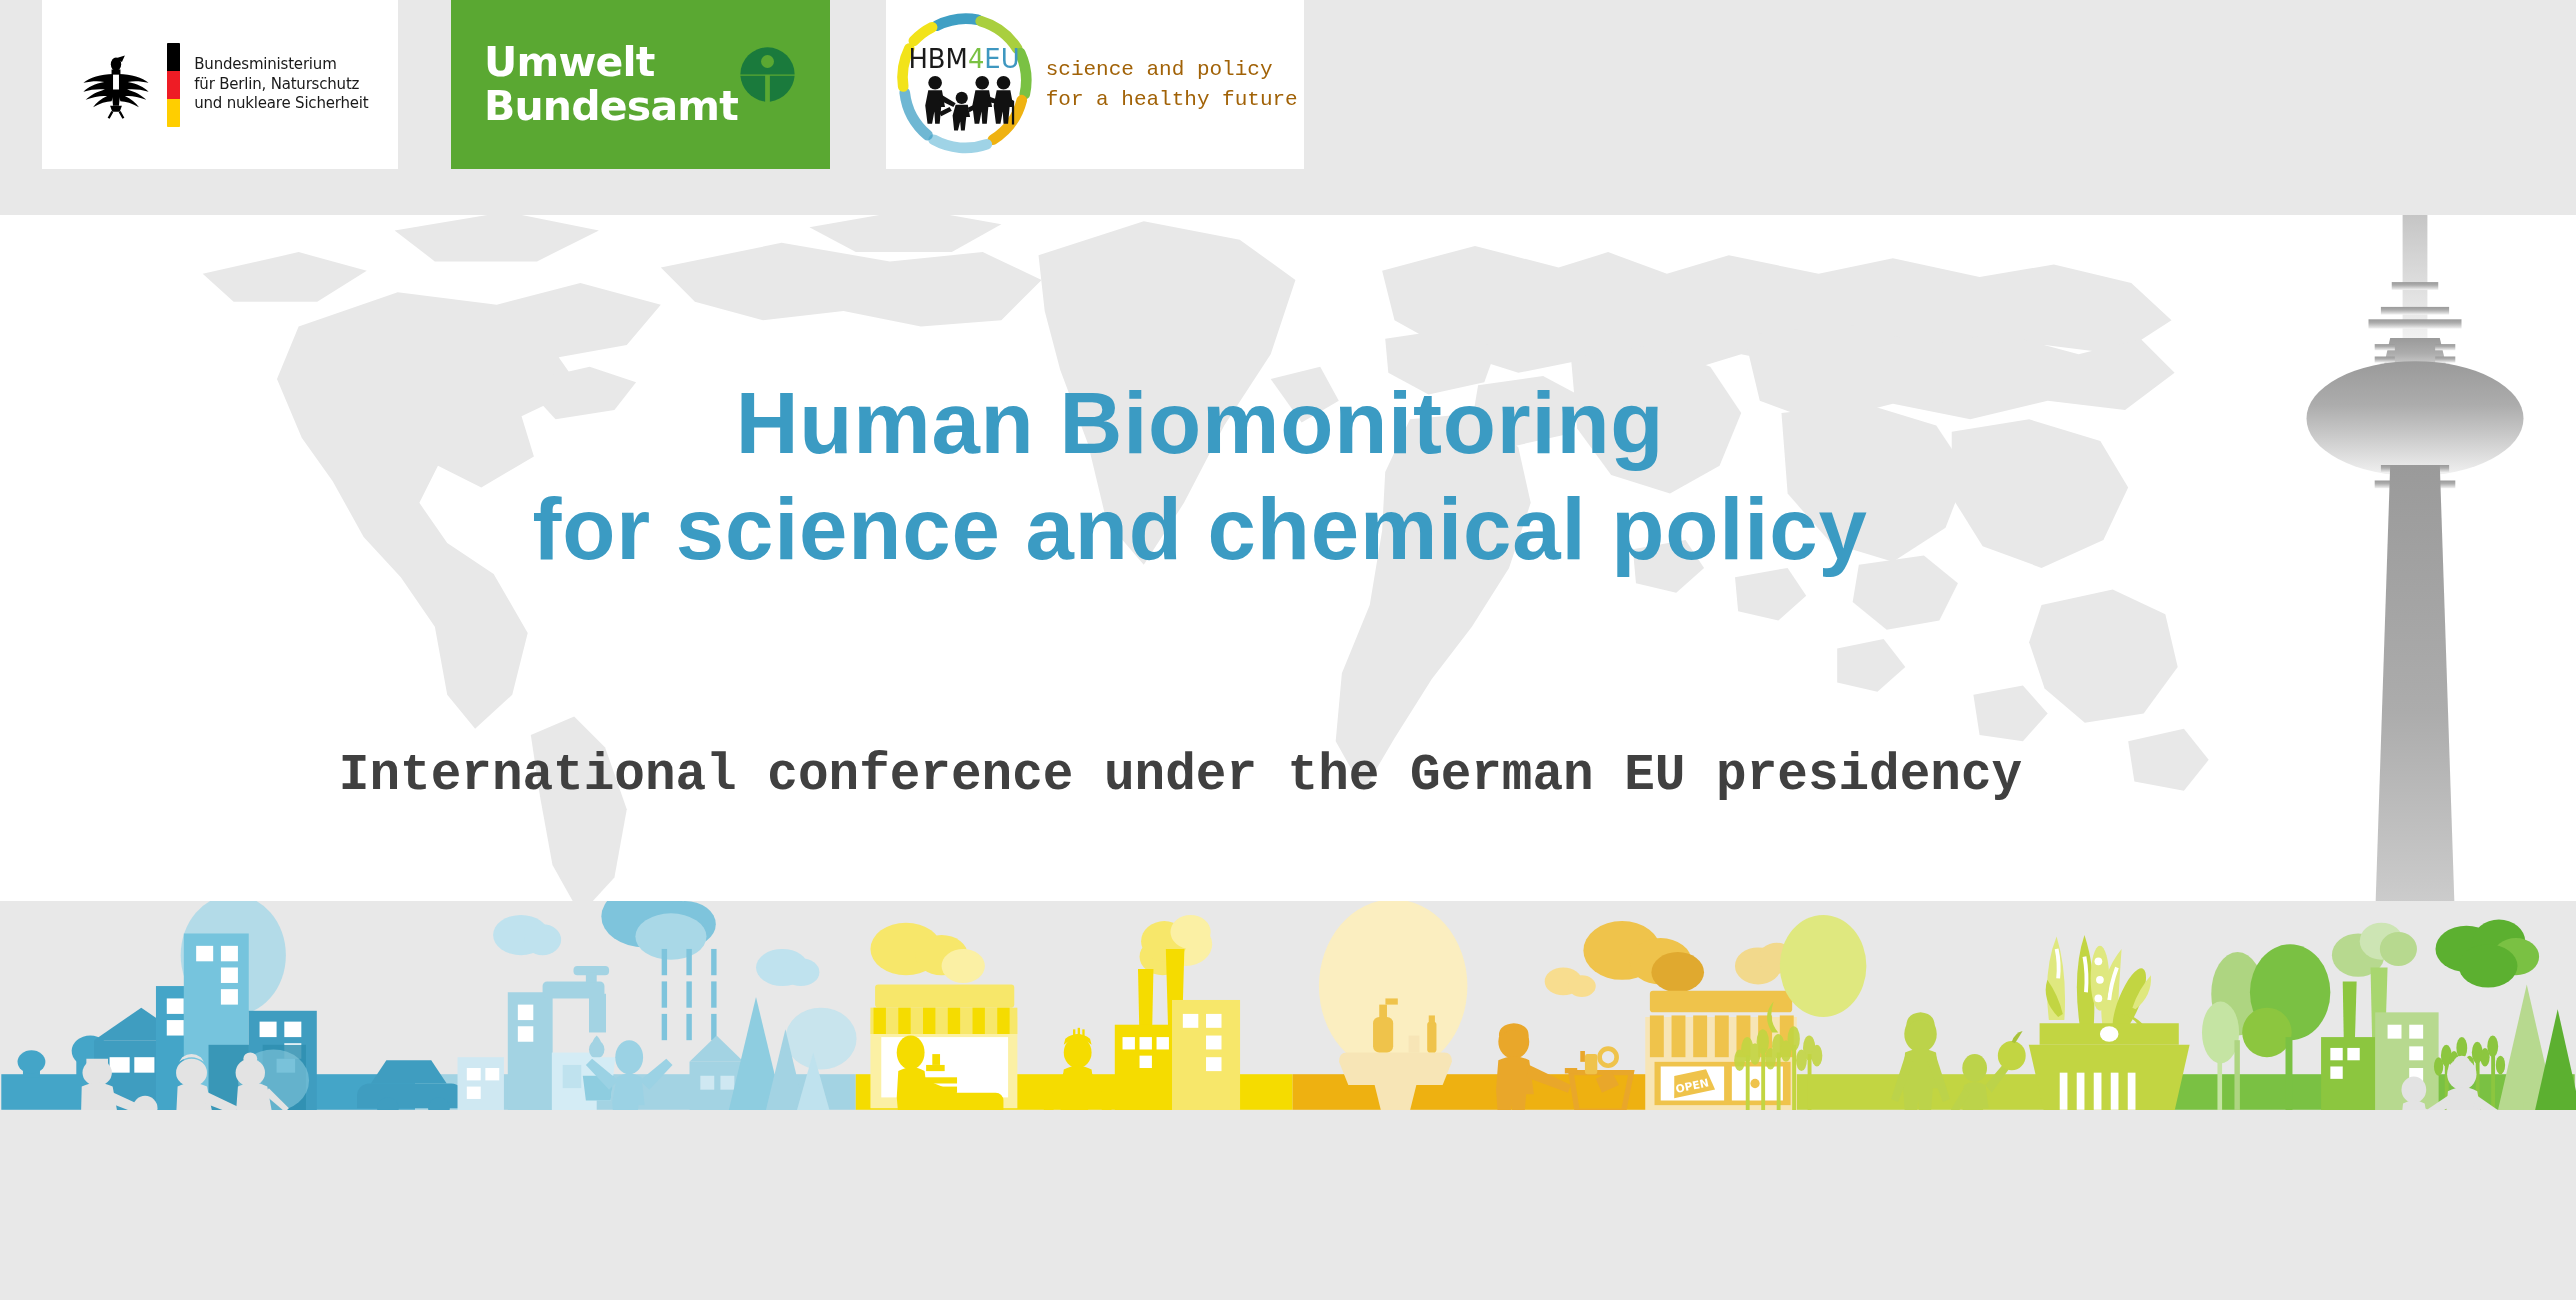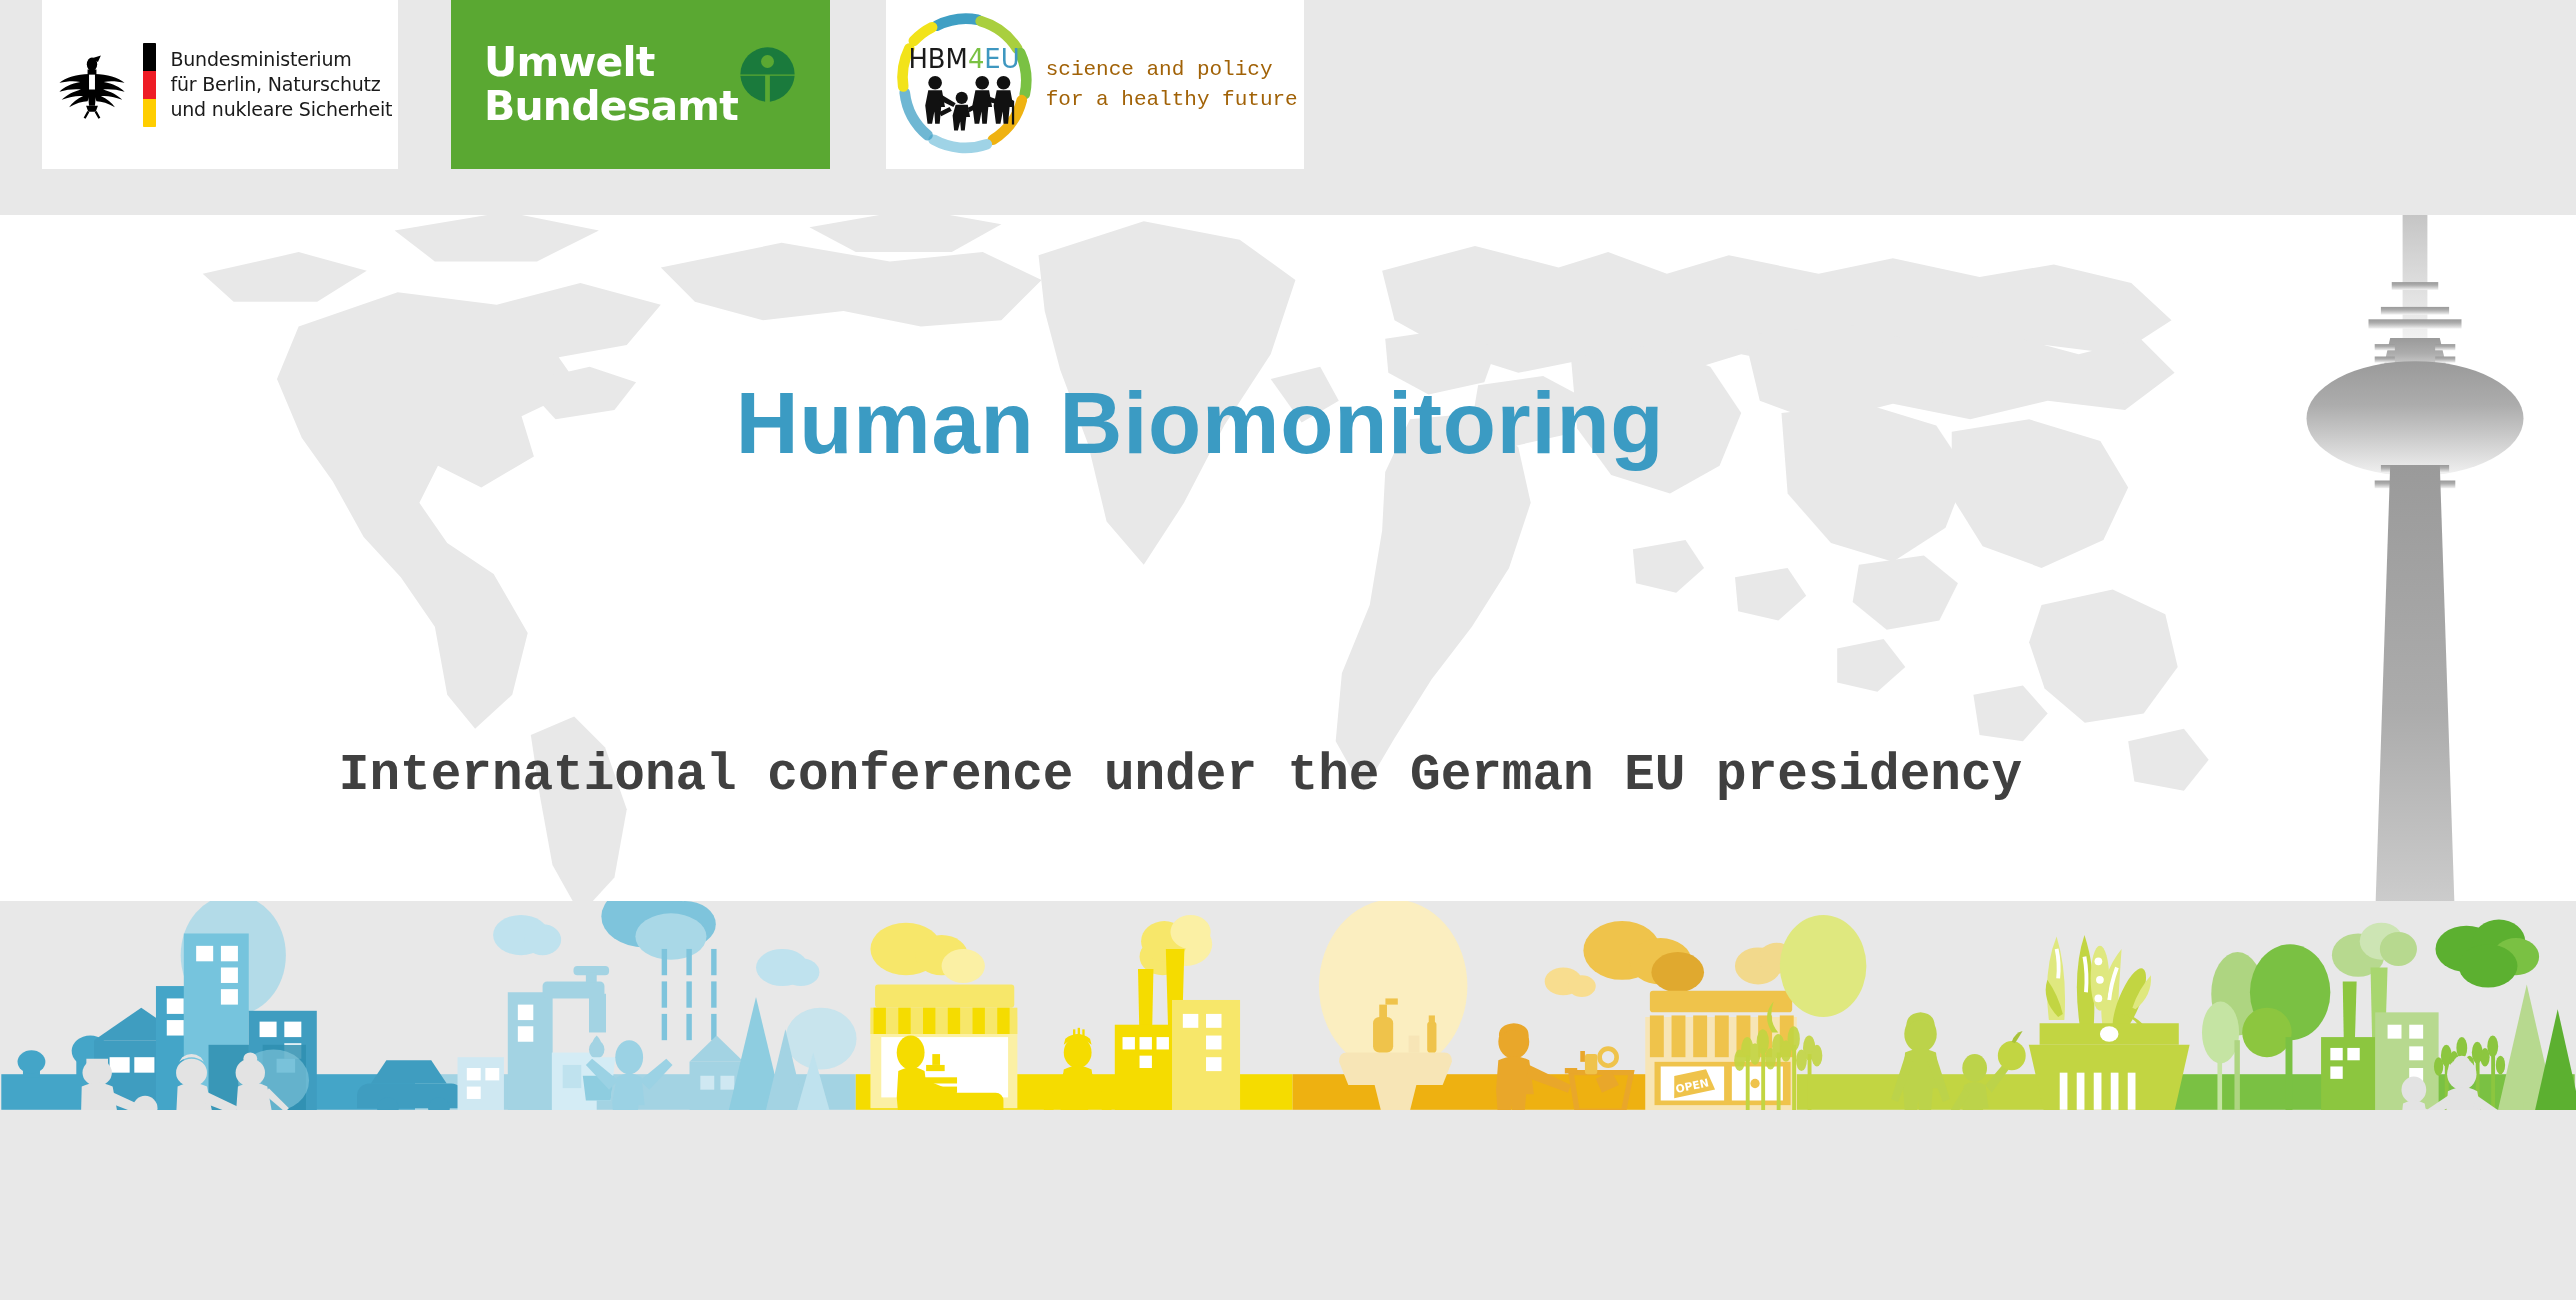--- a/index.html
+++ b/index.html
@@ -14,21 +14,21 @@
   #hbm-box{left:886px;width:418px;}
 
   
   .bmu-inner{display:flex;align-items:center;gap:14px;padding-left:7.7px;}
   .eagle{width:74px;height:74px;flex:none;}
   .flagbar{width:13px;height:84px;display:flex;flex-direction:column;border-radius:0.8px;overflow:hidden;flex:none;}
   .flagbar i{display:block;width:100%;height:33.34%;}
   .fb-black{background:#000000;}
   .fb-red{background:#ee1c25;}
   .fb-gold{background:#ffce00;}
-  .bmu-text{font-family:"DejaVu Sans",sans-serif;font-size:19px;line-height:1.30;color:#1a1a1a;white-space:nowrap;letter-spacing:-0.2px;}
+  .bmu-text{font-family:"DejaVu Sans",sans-serif;font-size:15px;line-height:1.30;color:#1a1a1a;white-space:nowrap;letter-spacing:-0.2px;}
 
   
   .uba-inner{display:flex;align-items:center;}
   .uba-text{color:#ffffff;font-family:"DejaVu Sans",sans-serif;font-weight:bold;font-size:41px;line-height:1.06;letter-spacing:-0.8px;}
   .uba-mark{width:59px;height:59px;flex:none;margin-top:-20px;}
 
   
   .hbm-inner{display:flex;align-items:center;gap:6px;padding-right:4.6px;}
   .hbm-ring{width:152px;height:152px;flex:none;}
   .hbm-tag{color:#a16207;font-family:Liberation Mono, monospace;font-size:21px;line-height:1.42;white-space:nowrap;}
@@ -197,20 +197,21 @@
           <rect x="113" y="246" width="13" height="4"></rect>
         <ellipse cx="100" cy="270" rx="70" ry="37"></ellipse>
         <rect x="78" y="300" width="44" height="5"></rect>
         <rect x="74" y="310" width="52" height="5"></rect>
         <path d="M84 300 h32 l14 420 h-60 z"></path>
       </g>
     </svg>
 
     <div class="title">
       <div>Human Biomonitoring</div>
+      <div>for science and chemical policy</div>
     </div>
 
     <div class="subtitle">
       <div>International conference under the German EU presidency</div>
     </div>
   </div>
 
   <div class="illus">
     <svg width="2576" height="399" viewBox="0 0 3328 516">
 

